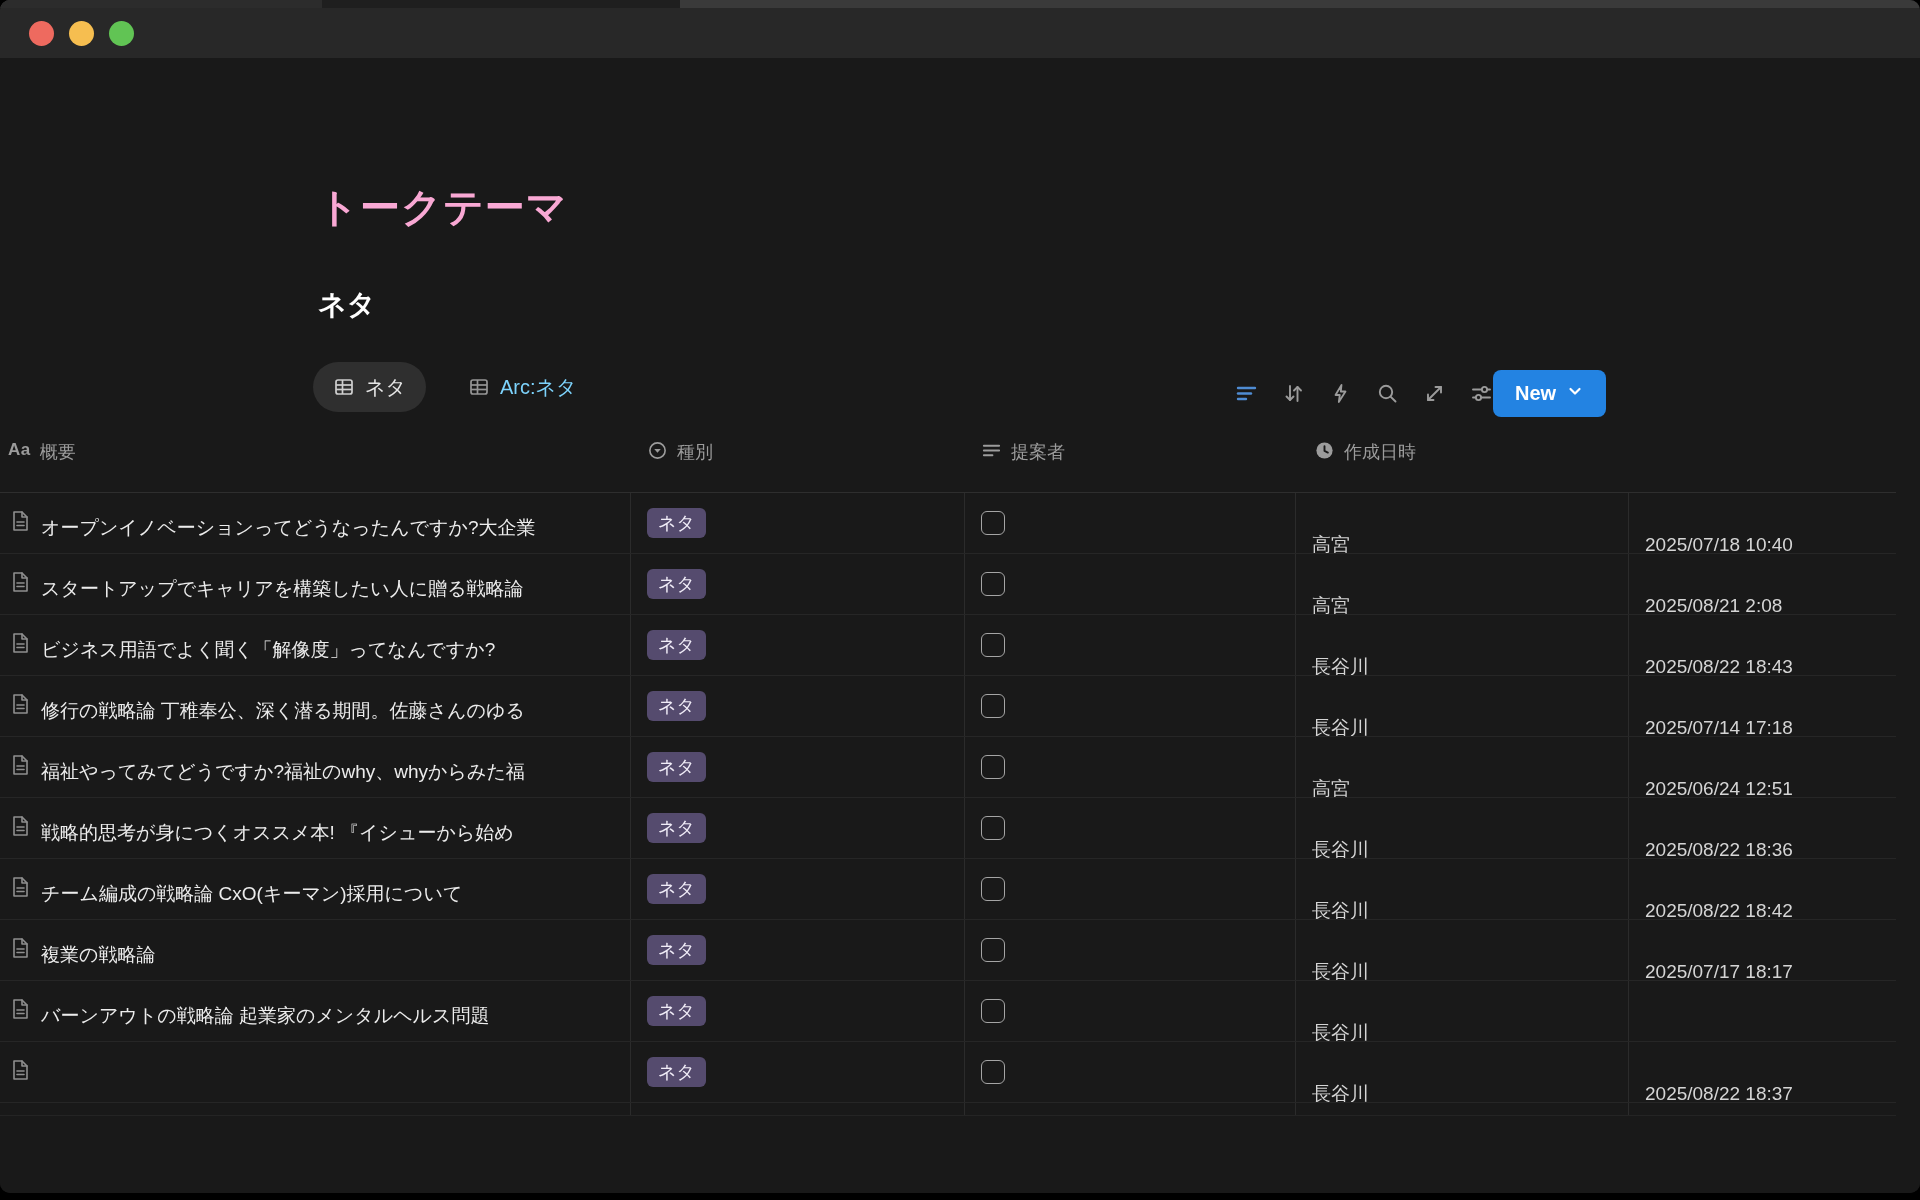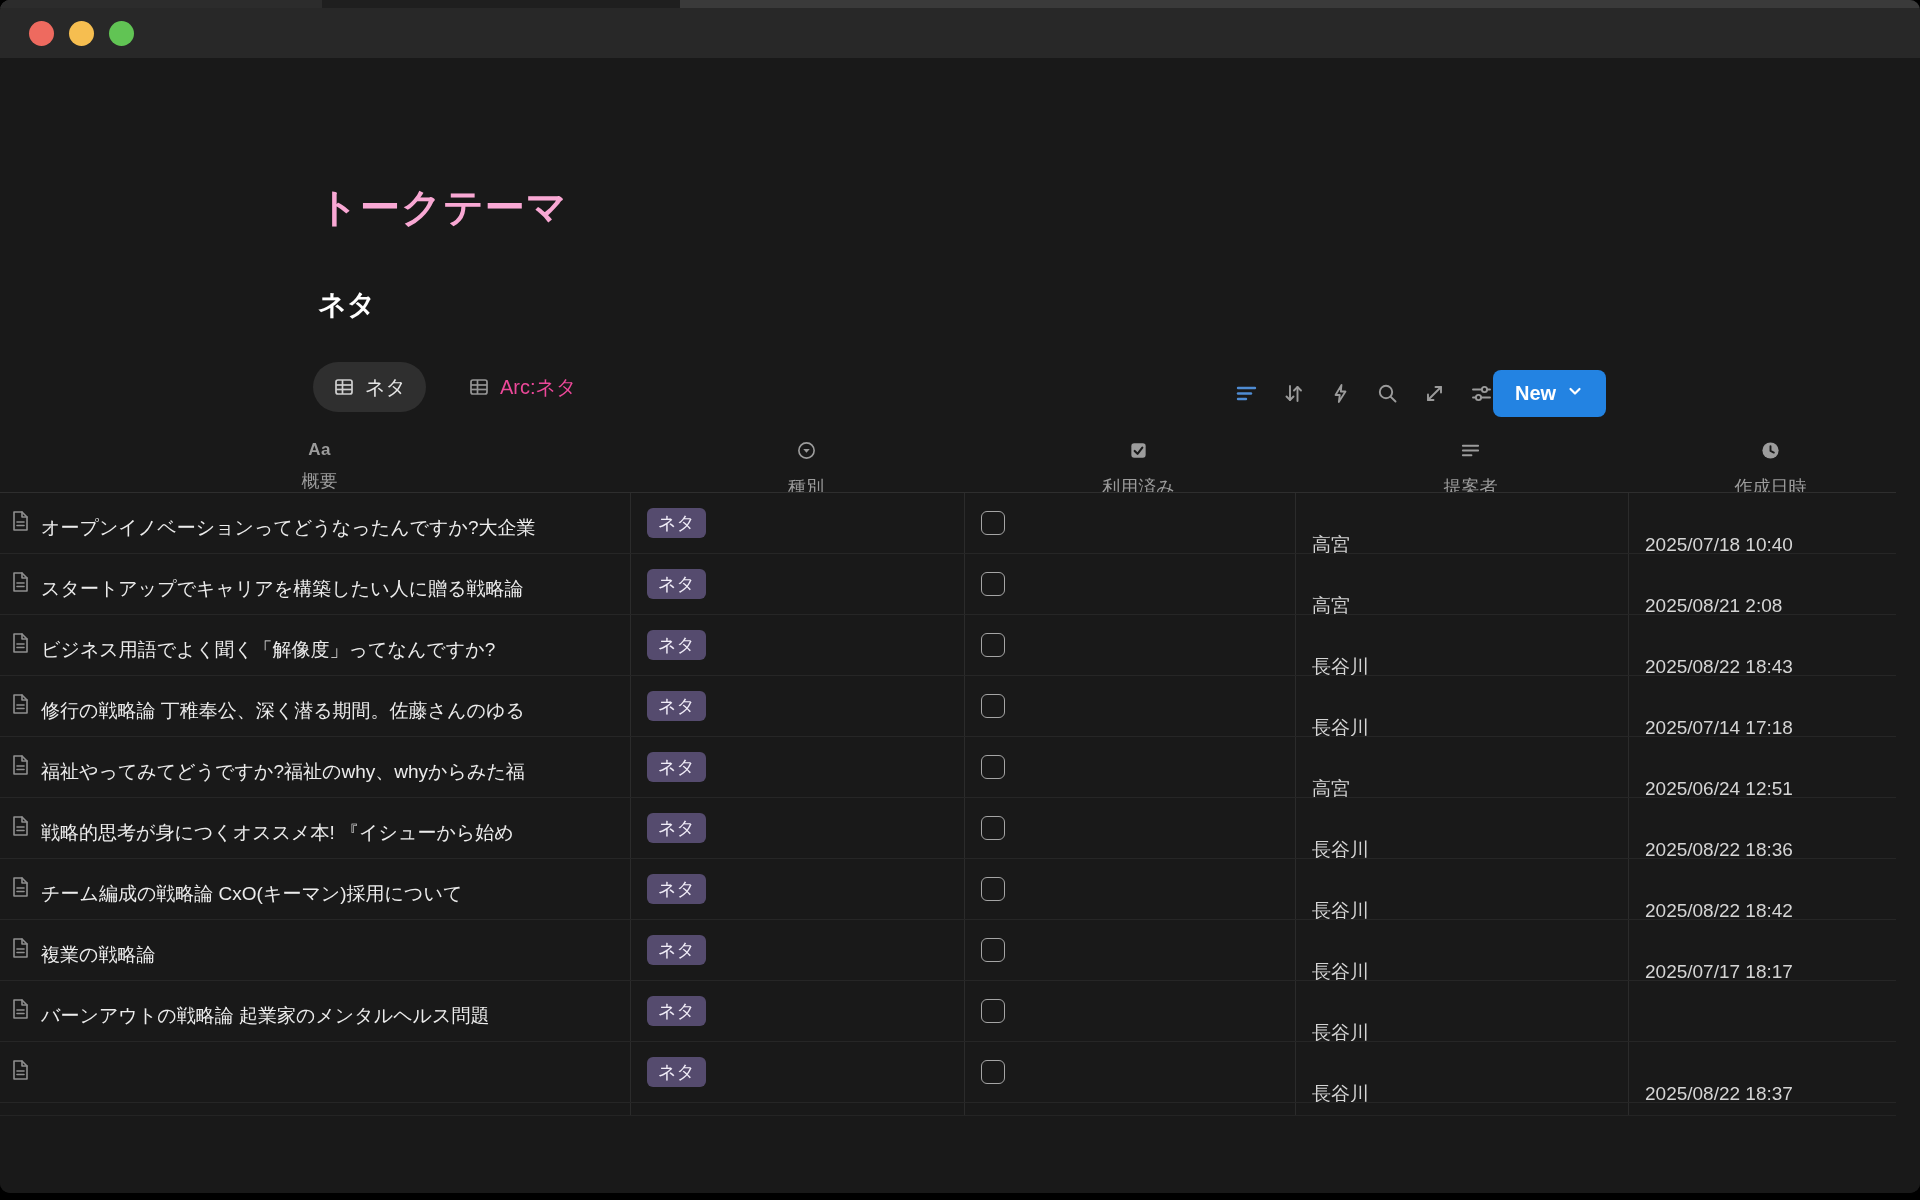--- a/index.html
+++ b/index.html
@@ -15,35 +15,35 @@
   .titlebar { position:absolute; left:0; top:8px; width:100%; height:50px; background:#282828; }
   .traffic { position:absolute; top:13px; left:29px; display:flex; gap:15px; }
   .light { width:25px; height:25px; border-radius:50%; }
   
   .content { position:absolute; left:0; top:58px; width:1920px; height:1135px; background:#191919; }
   .page-title { position:absolute; left:318px; top:122px; font-size:40px; font-weight:700; color:#f9a8d4; letter-spacing:1px; }
   .db-title   { position:absolute; left:318px; top:228px; font-size:28px; font-weight:700; color:#ffffff; }
   
   .views { position:absolute; left:313px; top:304px; height:50px; display:flex; align-items:center; gap:22px; }
   .view-tab { display:flex; align-items:center; gap:10px; height:50px; padding:0 20px; border-radius:25px;
-              font-size:20px; color:#ec4899; cursor:default; }
+              font-size:20px; color:#7dd3fc; cursor:default; }
   .view-tab.active { background:#2f2f2f; color:#e6e6e6; font-weight:500; }
   .view-tab svg { display:block; }
   
   .toolbar { position:absolute; right:427px; top:312px; height:47px; display:flex; align-items:center; gap:24px; }
   .tool-icon { width:23px; height:23px; display:flex; align-items:center; justify-content:center; }
   .new-button { position:absolute; right:314px; top:312px; width:113px; height:47px; background:#2383e2;
                 border-radius:8px; border:none; display:flex; align-items:center; justify-content:center;
                 gap:10px; color:#ffffff; font-size:20px; font-weight:600; cursor:default;
                 font-family:"Liberation Sans","DejaVu Sans",sans-serif; }
   
   .table { position:absolute; left:0; top:382px; width:1896px; }
   .thead { display:flex; height:53px; align-items:center; color:#9c9c9c; font-size:18px;
            border-bottom:1px solid #2e2e2e; }
-  .th { display:flex; align-items:center; gap:9px; height:100%; overflow:hidden;flex-direction:column; }
+  .th { display:flex; align-items:flex-start; gap:9px; height:100%; overflow:hidden; }
   .th svg, .th .aa { flex:0 0 auto; }
   .aa { font-size:17px; font-weight:700; color:#9c9c9c; letter-spacing:0.5px; }
   .c1 { width:631px; padding-left:8px; }
   .c2 { width:334px; padding-left:16px; }
   .c3 { width:331px; padding-left:16px; }
   .c4 { width:333px; padding-left:16px; }
   .c5 { width:267px; padding-left:16px; }
   .tr { display:flex; height:61px; align-items:center; border-bottom:1px solid #262626; }
   .td { display:flex; align-items:center; height:100%; overflow:hidden; }
   .td.c1 { gap:9px; }
@@ -165,29 +165,20 @@
         </div>
         <div class="th c2">
           <span>
             <svg width="21" height="21" viewBox="0 0 22 22" fill="none" stroke="#9c9c9c" stroke-width="1.7">
               <circle cx="11" cy="11" r="8"></circle>
               <path d="M7.6 9.5 H14.4 L11 13.4 Z" fill="#9c9c9c" stroke="none"></path>
             </svg>
           </span>
           <span>種別</span>
         </div>
-        <div class="th c3">
-          <span>
-            <svg width="21" height="21" viewBox="0 0 22 22">
-              <rect x="3.5" y="3.5" width="15" height="15" rx="3" fill="#9c9c9c"></rect>
-              <polyline points="7,11.5 10,14.5 15,8" fill="none" stroke="#191919" stroke-width="2.2" stroke-linecap="round" stroke-linejoin="round"></polyline>
-            </svg>
-          </span>
-          <span>利用済み</span>
-        </div>
         <div class="th c4">
           <span>
             <svg width="21" height="21" viewBox="0 0 22 22" fill="none" stroke="#9c9c9c" stroke-width="2" stroke-linecap="round">
               <line x1="3" y1="6" x2="19" y2="6"></line>
               <line x1="3" y1="11" x2="19" y2="11"></line>
               <line x1="3" y1="16" x2="12" y2="16"></line>
             </svg>
           </span>
           <span>提案者</span>
         </div>

